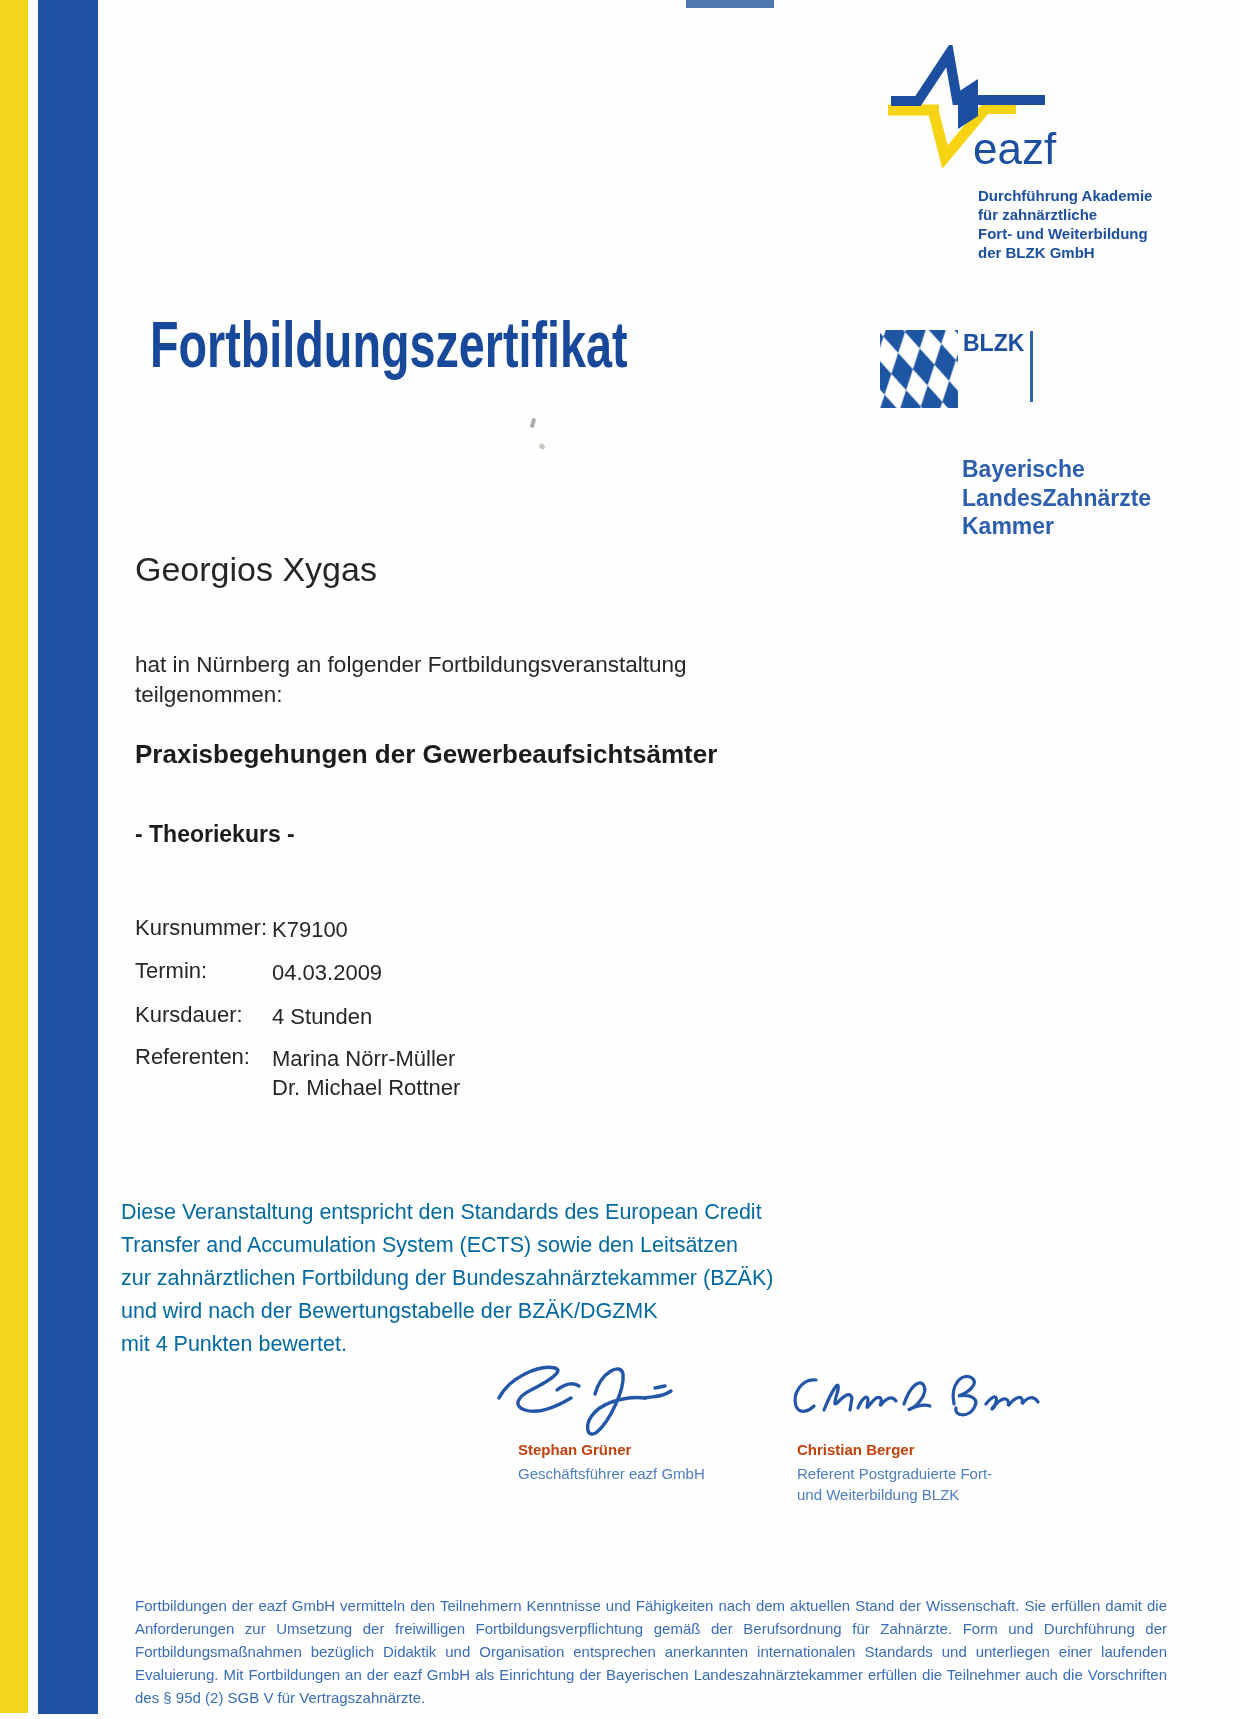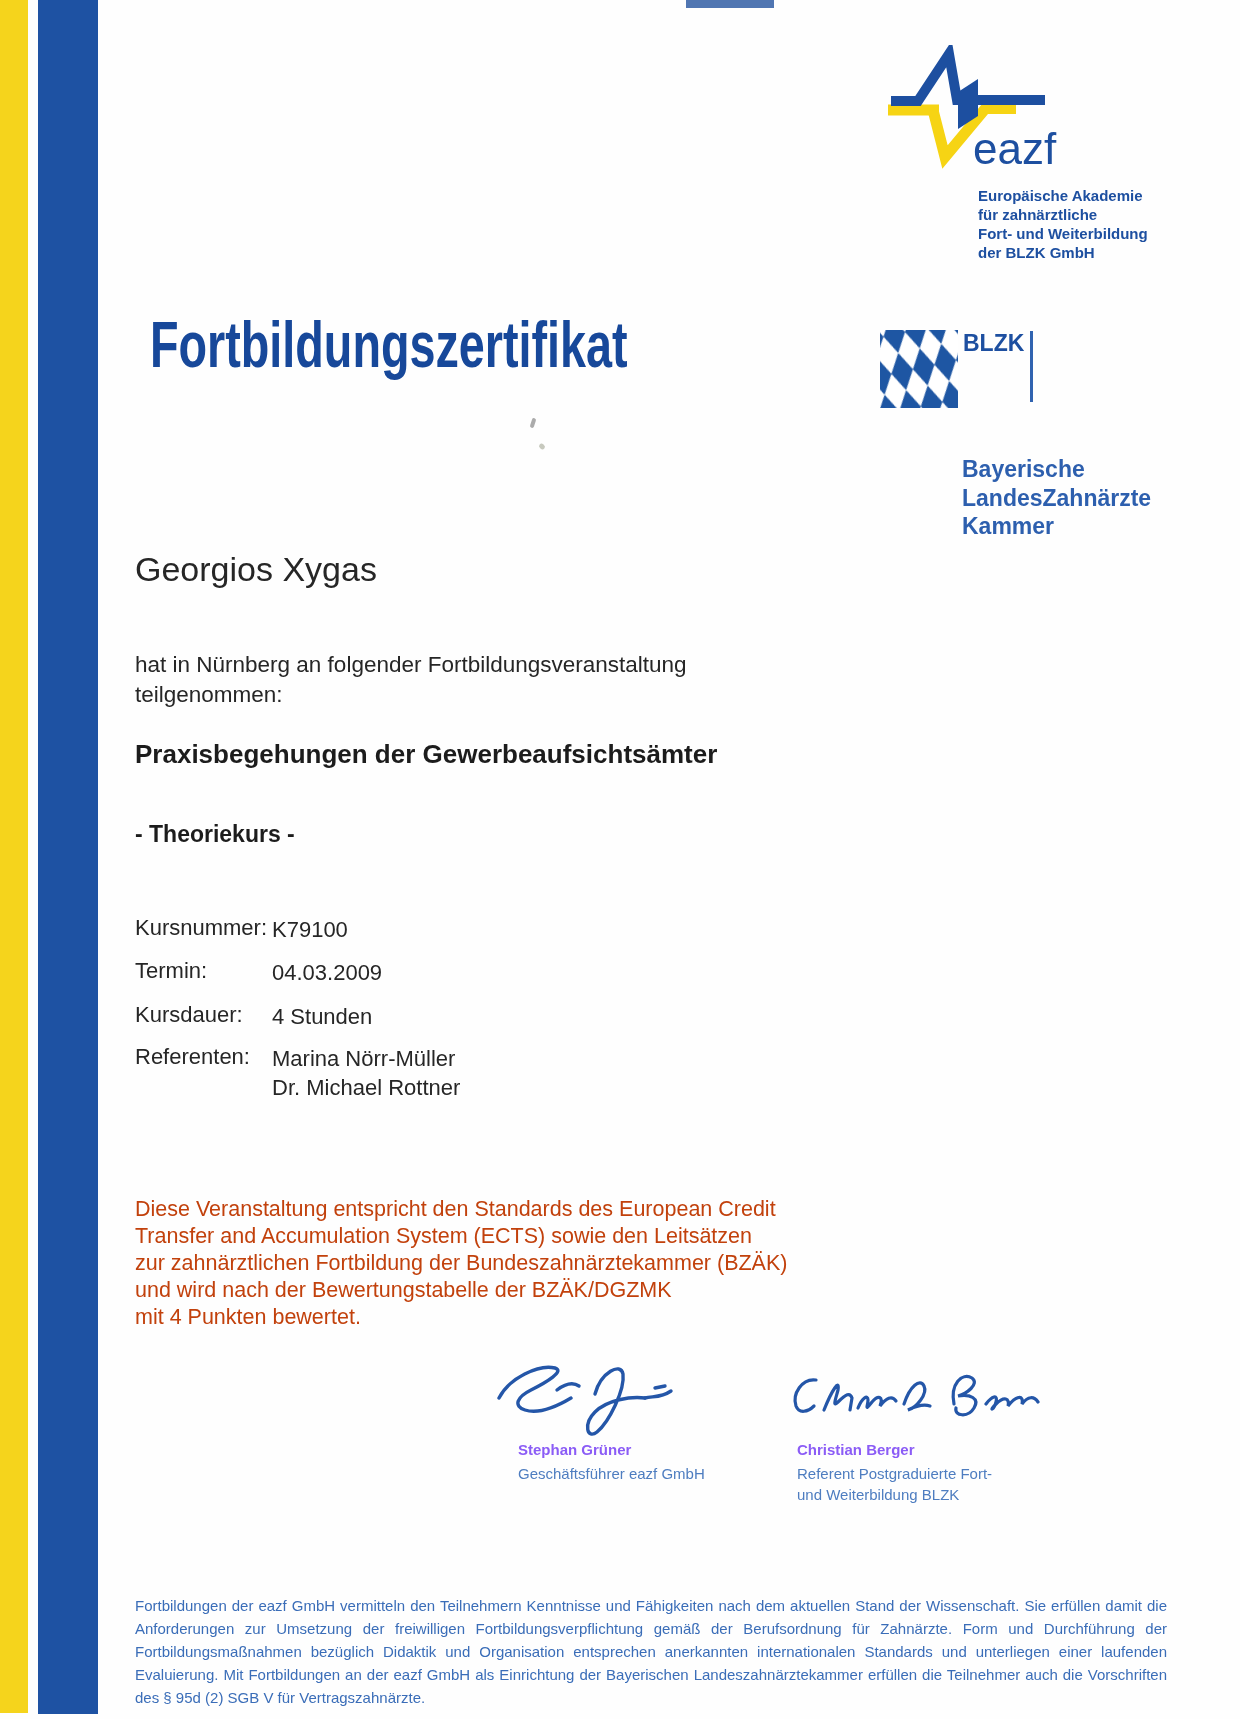--- a/index.html
+++ b/index.html
@@ -29,25 +29,25 @@
   .blzk-vline{left:1030px; top:331px; width:3px; height:71px; background:#3063b0;}
   .blzk-org{left:962px; top:455px; font-size:23px; font-weight:bold; line-height:28.5px; color:#2d5fae;}
   
   .recipient-name{left:135px; top:550px; font-size:34px; color:#262626;}
   .intro{left:135px; top:650px; font-size:22.5px; line-height:30px; color:#262626;}
   .course-title{left:135px; top:739px; font-size:26px; font-weight:bold; color:#1c1c1c;}
   .course-subtitle{left:135px; top:821px; font-size:23px; font-weight:bold; color:#1c1c1c;}
   .detail-label{left:135px; font-size:22px; color:#262626;}
   .detail-value{left:272px; font-size:22px; color:#262626; line-height:29px;}
   .row0{top:915px;} .row1{top:958px;} .row2{top:1002px;text-align:center;} .row3{top:1044px;}
-  .ects{left:135px; top:1196px; font-size:21.5px; line-height:27px; color:#c2410c;}
+  .ects{left:121px; top:1196px; font-size:21.5px; line-height:33px; color:#0369a1;}
   
   .sig-left-svg{left:495px; top:1360px;}
   .sig-right-svg{left:790px; top:1368px;}
-  .sig-name{font-size:15px; font-weight:bold; color:#8b5cf6;}
+  .sig-name{font-size:15px; font-weight:bold; color:#c2410c;}
   .sig-role{font-size:15px; color:#4e7dc0; line-height:21px;}
   .sig-left-name{left:518px; top:1441px;}
   .sig-left-role{left:518px; top:1463px;}
   .sig-right-name{left:797px; top:1441px;}
   .sig-right-role{left:797px; top:1463px;}
   
   .footer{
     left:135px; top:1594px; width:1032px; font-size:15px; line-height:23px;
     color:#3a6db8; text-align:justify;
   }
@@ -65,21 +65,21 @@
   <div class="abs top-artifact"></div>
 
   <svg class="abs eazf-mark" width="170" height="125" viewBox="0 0 170 125">
     <path d="M3,65 H54" stroke="#f6d414" stroke-width="11" fill="none"></path>
     <path d="M48,65 L60,112 L105,58" stroke="#f6d414" stroke-width="11" fill="none" stroke-linejoin="miter"></path>
     <path d="M103,64 H131" stroke="#f6d414" stroke-width="10" fill="none"></path>
     <path d="M6,56 L33,56 L64,9 L72,55 L160,55" stroke="#1d4fa0" stroke-width="10" fill="none" stroke-linejoin="miter"></path>
     <path d="M73,47 L93,34 L93,71 L73,84 Z" fill="#1d4fa0"></path>
   </svg>
   <div class="abs eazf-wordmark">eazf</div>
-  <div class="abs eazf-org preline">Europäische Akademie
+  <div class="abs eazf-org preline">Durchführung Akademie
 für zahnärztliche
 Fort- und Weiterbildung
 der BLZK GmbH</div>
 
   <h1 class="abs title" style="margin:0">Fortbildungszertifikat</h1>
 
   <svg class="abs blzk-square" width="78" height="78" viewBox="0 0 78 78">
     <defs>
       <pattern id="loz" width="22" height="38" patternUnits="userSpaceOnUse" patternTransform="rotate(-12 39 39)">
         <rect width="22" height="38" fill="#1e56a3"></rect>

